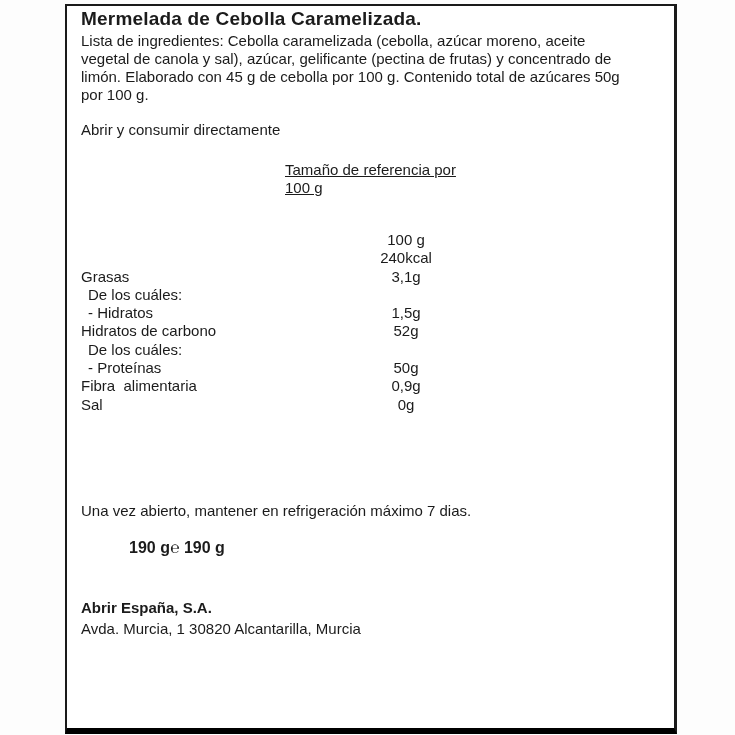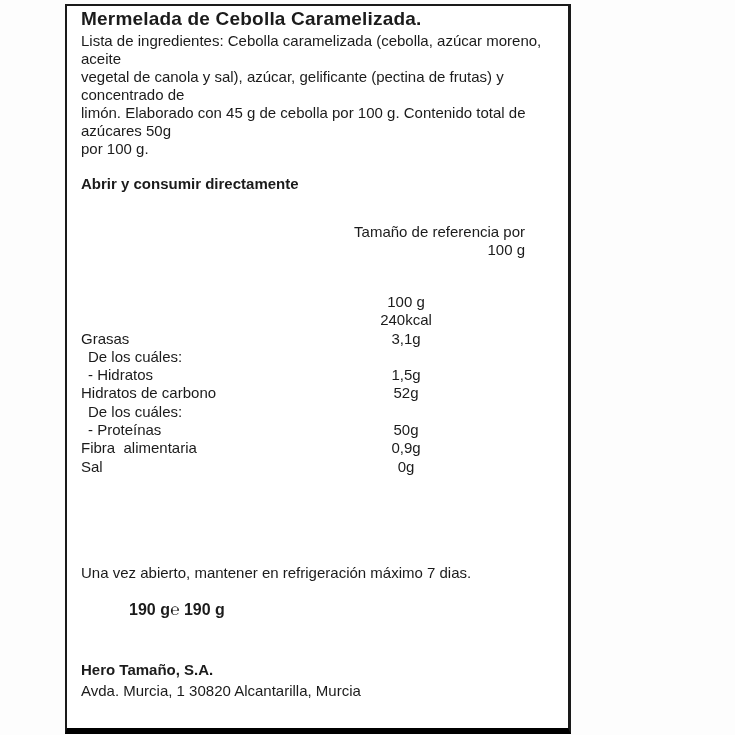--- a/index.html
+++ b/index.html
@@ -7,21 +7,21 @@
     width: 735px; height: 735px;
     background: #fdfdfd;
     font-family: "Liberation Sans", "DejaVu Sans", sans-serif;
     color: #1b1b1b;
     overflow: hidden;
     position: relative;
   }
   .label-box {
     position: absolute;
     left: 65px; top: 4px;
-    width: 506px; height: 730px;
+    width: 612px; height: 730px;
     background: #ffffff;
     border: 2px solid #1a1a1a;
     border-right-width: 3px;
     border-bottom: 6px solid #000000;
     padding: 0 10px 0 14px;
     font-size: 15px;
     line-height: 18px;
   }
   .product-title {
     margin-top: 2px;
@@ -30,28 +30,28 @@
     font-weight: bold;
     letter-spacing: 0.2px;
   }
   .ingredients {
     margin-top: 2px;
     white-space: pre-line;
   }
   .usage {
     margin-top: 17px;
     white-space: pre;
-    font-weight: bold;
   }
   .reference-header {
-    margin-top: 30px;
+    margin-top: 22px;
     margin-left: 204px;
     width: 240px;
-    text-align: right;
+    text-align: left;
     white-space: pre-line;
+    text-decoration: underline;
   }
   .nutrition-table { margin-top: 34px; }
   .n-row {
     display: flex;
     line-height: 18.3px;
   }
   .n-label {
     width: 240px;
     white-space: pre;
   }
@@ -139,17 +139,17 @@
         <span class="n-label">Sal</span>
         <span class="n-value">0g</span>
       </div>
     </div>
 
   <div class="storage">Una vez abierto, mantener en refrigeración máximo 7 dias.</div>
 
   <div class="net-weight">190 g℮ 190 g</div>
 
   <div class="manufacturer">
-    <div class="mfr-name">Hero Tamaño, S.A.</div>
+    <div class="mfr-name">Abrir España, S.A.</div>
     <div>Avda. Murcia, 1 30820 Alcantarilla, Murcia</div>
   </div>
 
 </div>
 
 </body></html>

